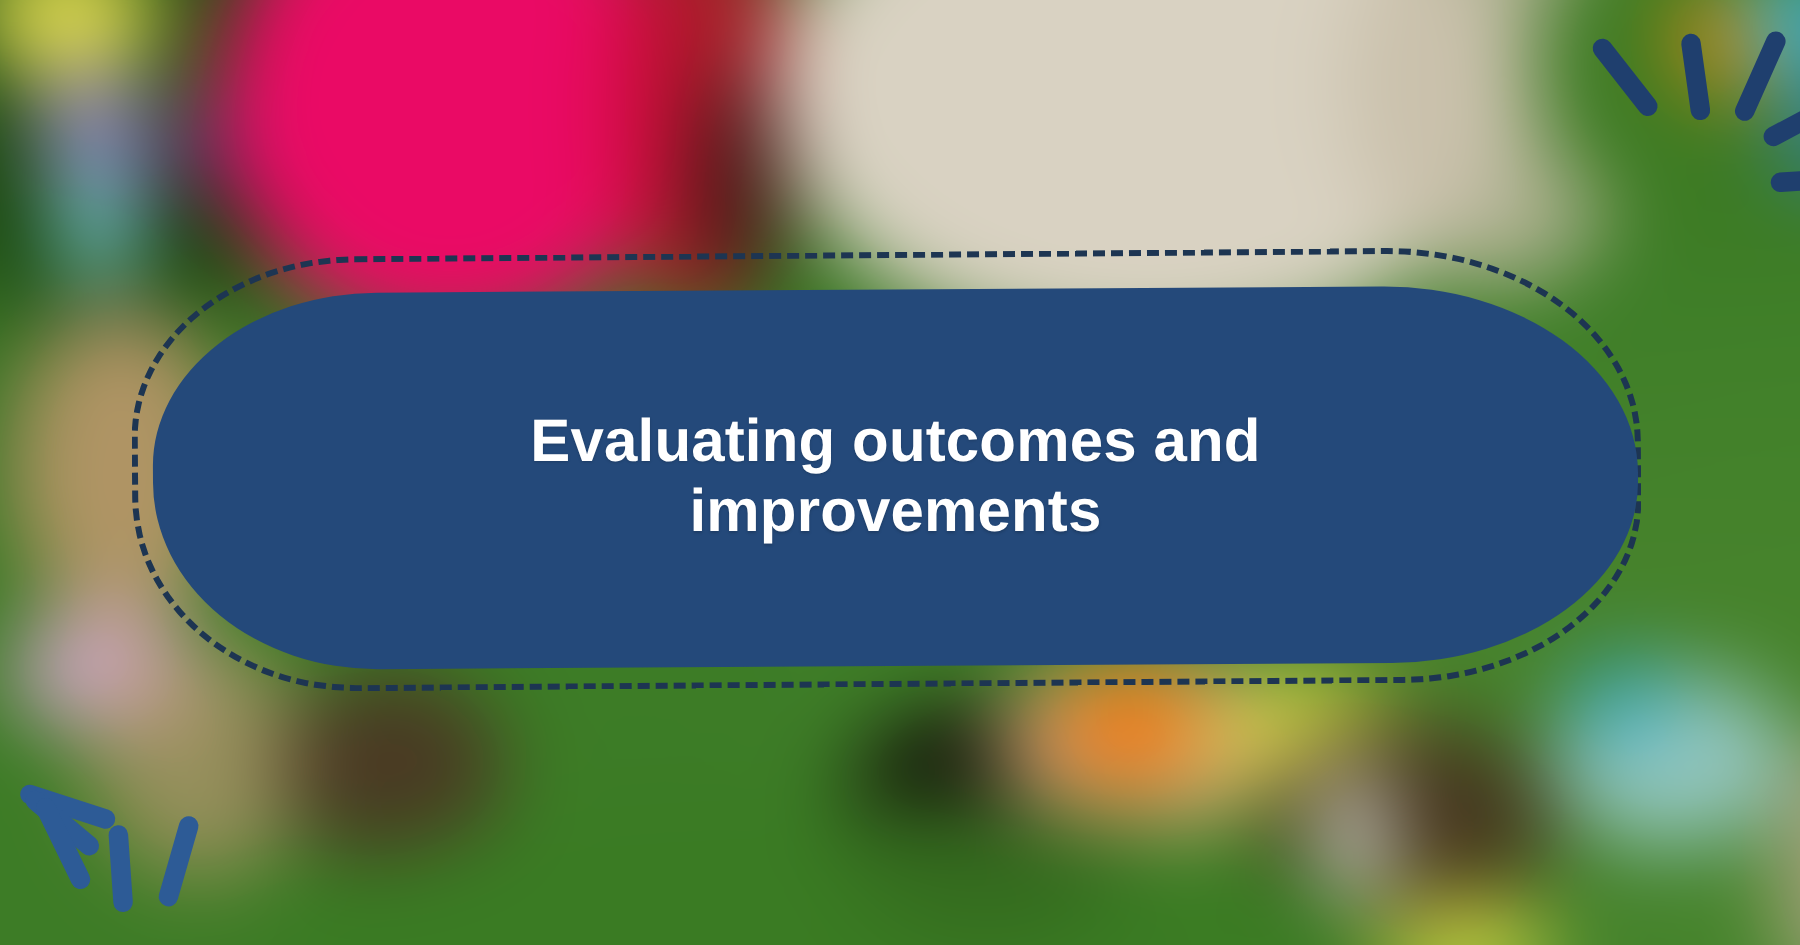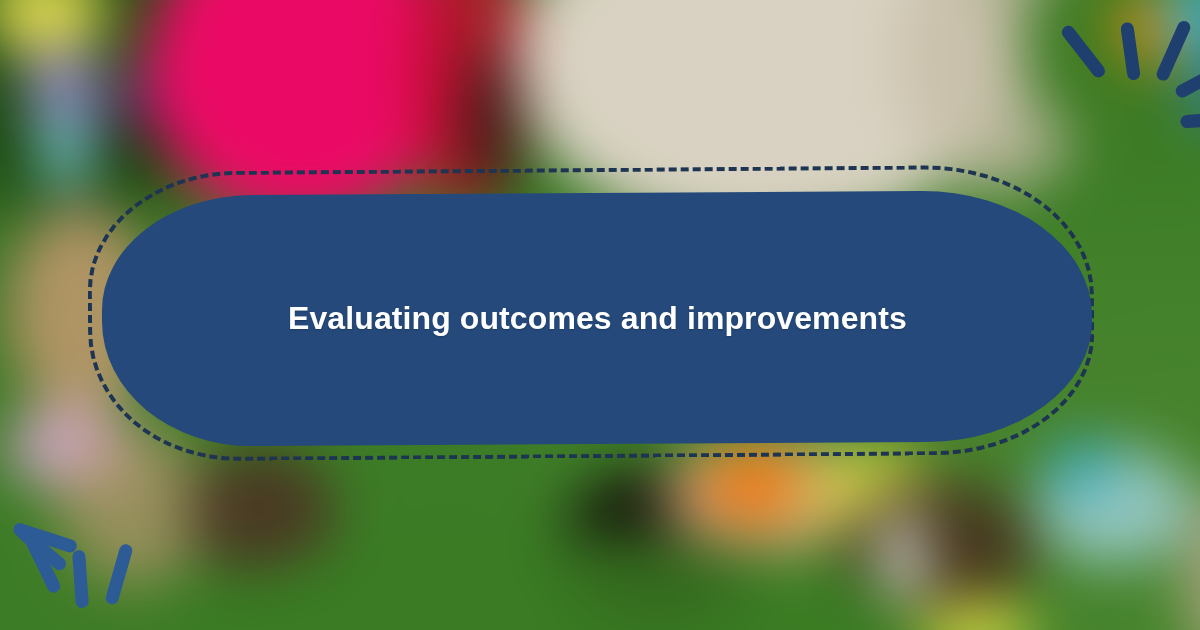--- a/index.html
+++ b/index.html
@@ -51,21 +51,21 @@
     position:absolute;
     left:102px; top:193px;
     width:990px; height:251px;
     background:#24497a;
     border-radius:150px 170px 165px 150px / 115px 125px 120px 125px;
     transform:rotate(-0.35deg);
     display:flex; align-items:center; justify-content:center;
   }
   #headline-text {
     color:#ffffff;
-    font-size:32px;
+    font-size:40px;
     font-weight:700;
     line-height:1.18;
     letter-spacing:0.1px;
     text-align:center;
     max-width:760px;
     transform:rotate(0.35deg);
     text-shadow:0 1px 2px rgba(0,0,0,0.18);
   }
 
   

